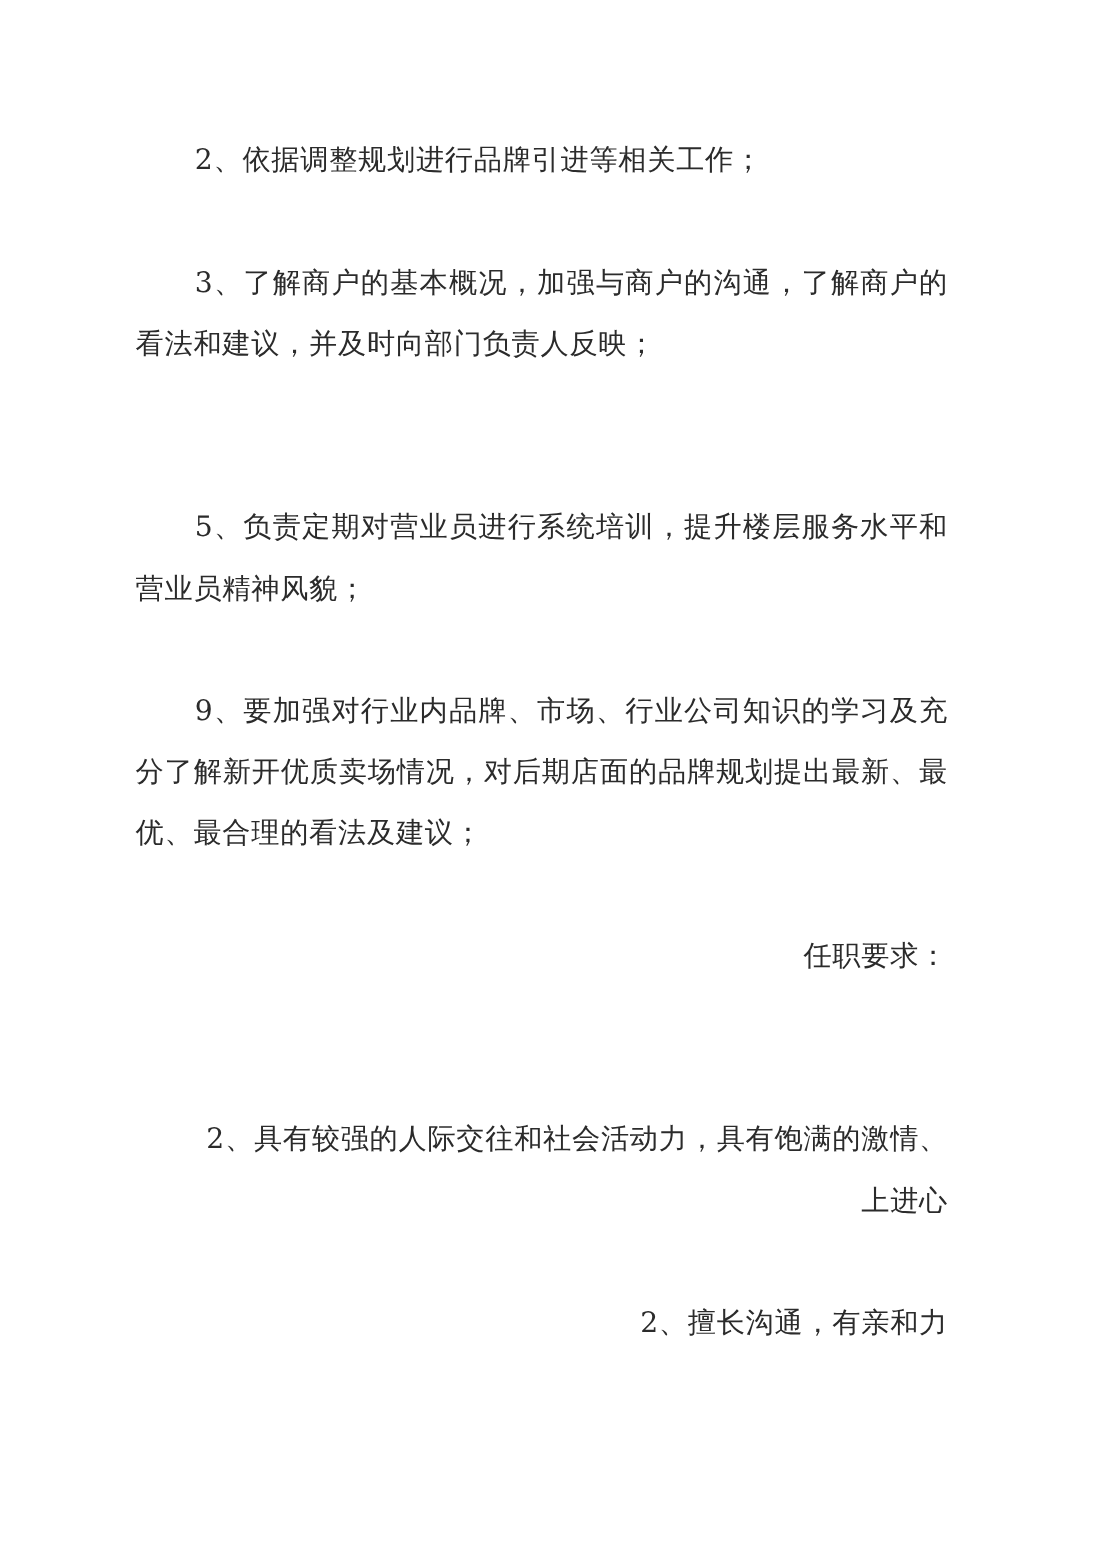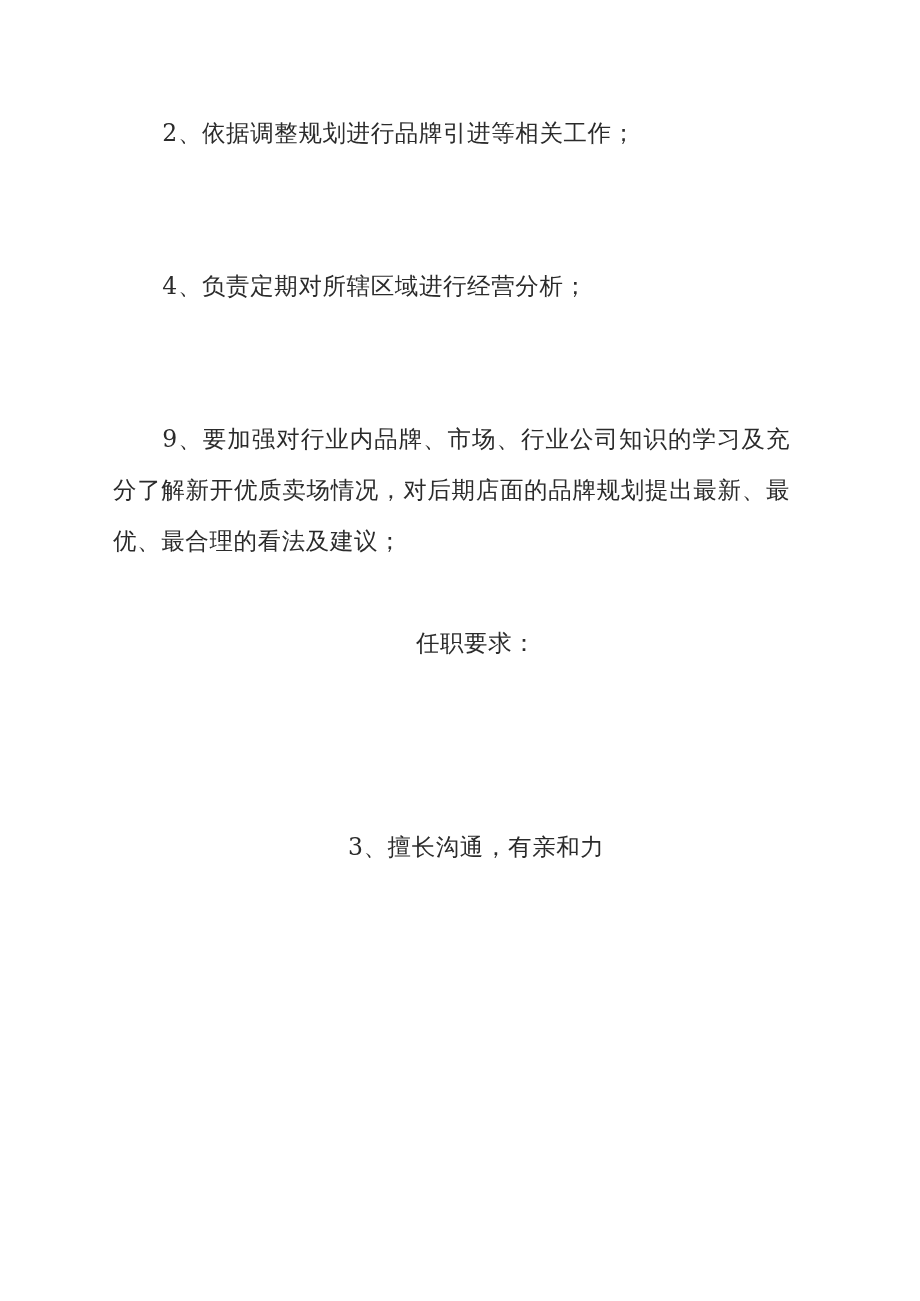--- a/index.html
+++ b/index.html
@@ -31,49 +31,51 @@
     font-size: 23.5px;
     line-height: 51px;
     text-align: justify;
     text-justify: inter-ideograph;
     text-indent: 2.1em;
     letter-spacing: 0.6px;
     color: #2b2b2b;
     font-weight: 400;
   }
   p.para.no-justify {
-    text-align: center;
+    text-align: right;
   }
   .spacer-line {
     height: 51px;
   }
 </style>
 </head>
 <body>
 
 <div class="page">
   <div class="doc-body">
 
     <p class="para">2、依据调整规划进行品牌引进等相关工作；</p>
     <div class="spacer-line"></div>
 
+    <p class="para">3、了解商户的基本概况，加强与商户的沟通，了解商户的看法和建议，并及时向部门负责人反映；</p>
     <div class="spacer-line"></div>
 
-    <p class="para">4、负责定期对所辖区域进行经营分析；</p>
     <div class="spacer-line"></div>
 
+    <p class="para">5、负责定期对营业员进行系统培训，提升楼层服务水平和营业员精神风貌；</p>
     <div class="spacer-line"></div>
 
     <p class="para">9、要加强对行业内品牌、市场、行业公司知识的学习及充分了解新开优质卖场情况，对后期店面的品牌规划提出最新、最优、最合理的看法及建议；</p>
     <div class="spacer-line"></div>
 
     <p class="para no-justify">任职要求：</p>
     <div class="spacer-line"></div>
 
     <div class="spacer-line"></div>
 
+    <p class="para no-justify">2、具有较强的人际交往和社会活动力，具有饱满的激情、上进心</p>
     <div class="spacer-line"></div>
 
-    <p class="para no-justify">3、擅长沟通，有亲和力</p>
+    <p class="para no-justify">2、擅长沟通，有亲和力</p>
     <div class="spacer-line"></div>
 
   </div>
 </div>
 
 </body></html>

